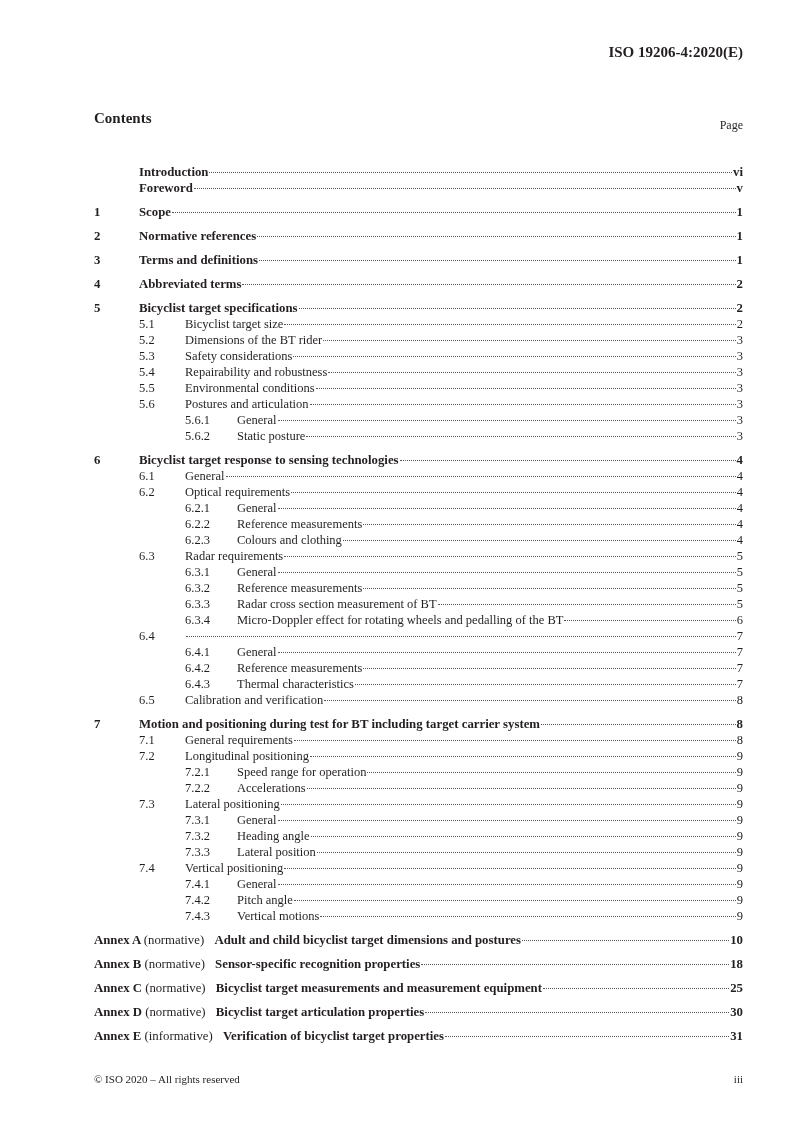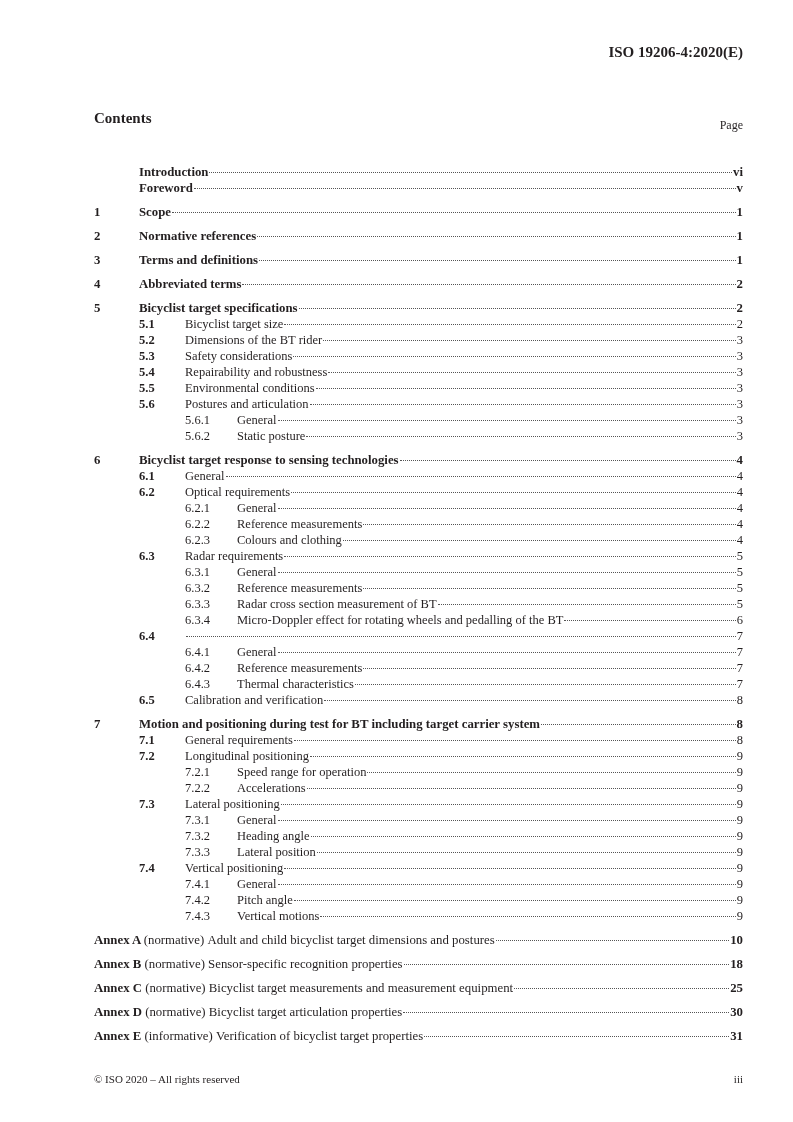--- a/index.html
+++ b/index.html
@@ -7,29 +7,29 @@
          font-family: "Liberation Serif", "DejaVu Serif", serif; color: #231f20; }
   .std-id { position: absolute; top: 44px; right: 50px; font-size: 15px; font-weight: bold; }
   .title { position: absolute; top: 110px; left: 94px; font-size: 15px; font-weight: bold; }
   .page-label { position: absolute; top: 118px; right: 50px; font-size: 12px; }
   .toc { position: absolute; top: 156px; left: 94px; width: 649px; }
   .row { display: flex; align-items: baseline; height: 16px; font-size: 12.5px; line-height: 16px; }
   .row.l0 { font-weight: bold; font-size: 12.8px; margin-top: 8px; }
   .row.l0.first { margin-top: 0; }
   .num { flex: 0 0 auto; }
   .l0 .num { width: 45px; }
-  .l1 .num { width: 46px; margin-left: 45px; font-weight: bold; }
+  .l1 .num { width: 46px; margin-left: 45px; font-weight: normal; }
   .l2 .num { width: 52px; margin-left: 91px; font-weight: normal; }
   .label { flex: 0 1 auto; white-space: nowrap; }
   .leader { flex: 1 1 auto; border-bottom: 1px dotted #555; margin: 0 1px; transform: translateY(-3px); min-width: 6px; }
   .pg { flex: 0 0 auto; text-align: right; }
   .l1 .pg, .l2 .pg { font-weight: normal; }
   .annex .annex-id { font-weight: bold; }
   .annex .annex-type { font-weight: normal; }
-  .annex .annex-title { font-weight: normal; }
+  .annex .annex-title { font-weight: bold; margin-left: 7px; }
   .footer-left { position: absolute; top: 1073px; left: 94px; font-size: 11px; }
   .footer-right { position: absolute; top: 1073px; right: 50px; font-size: 11px; }
 </style>
 </head>
 <body>
 
 <div class="std-id">ISO 19206-4:2020(E)</div>
 <div class="title">Contents</div>
 <div class="page-label">Page</div>
 

